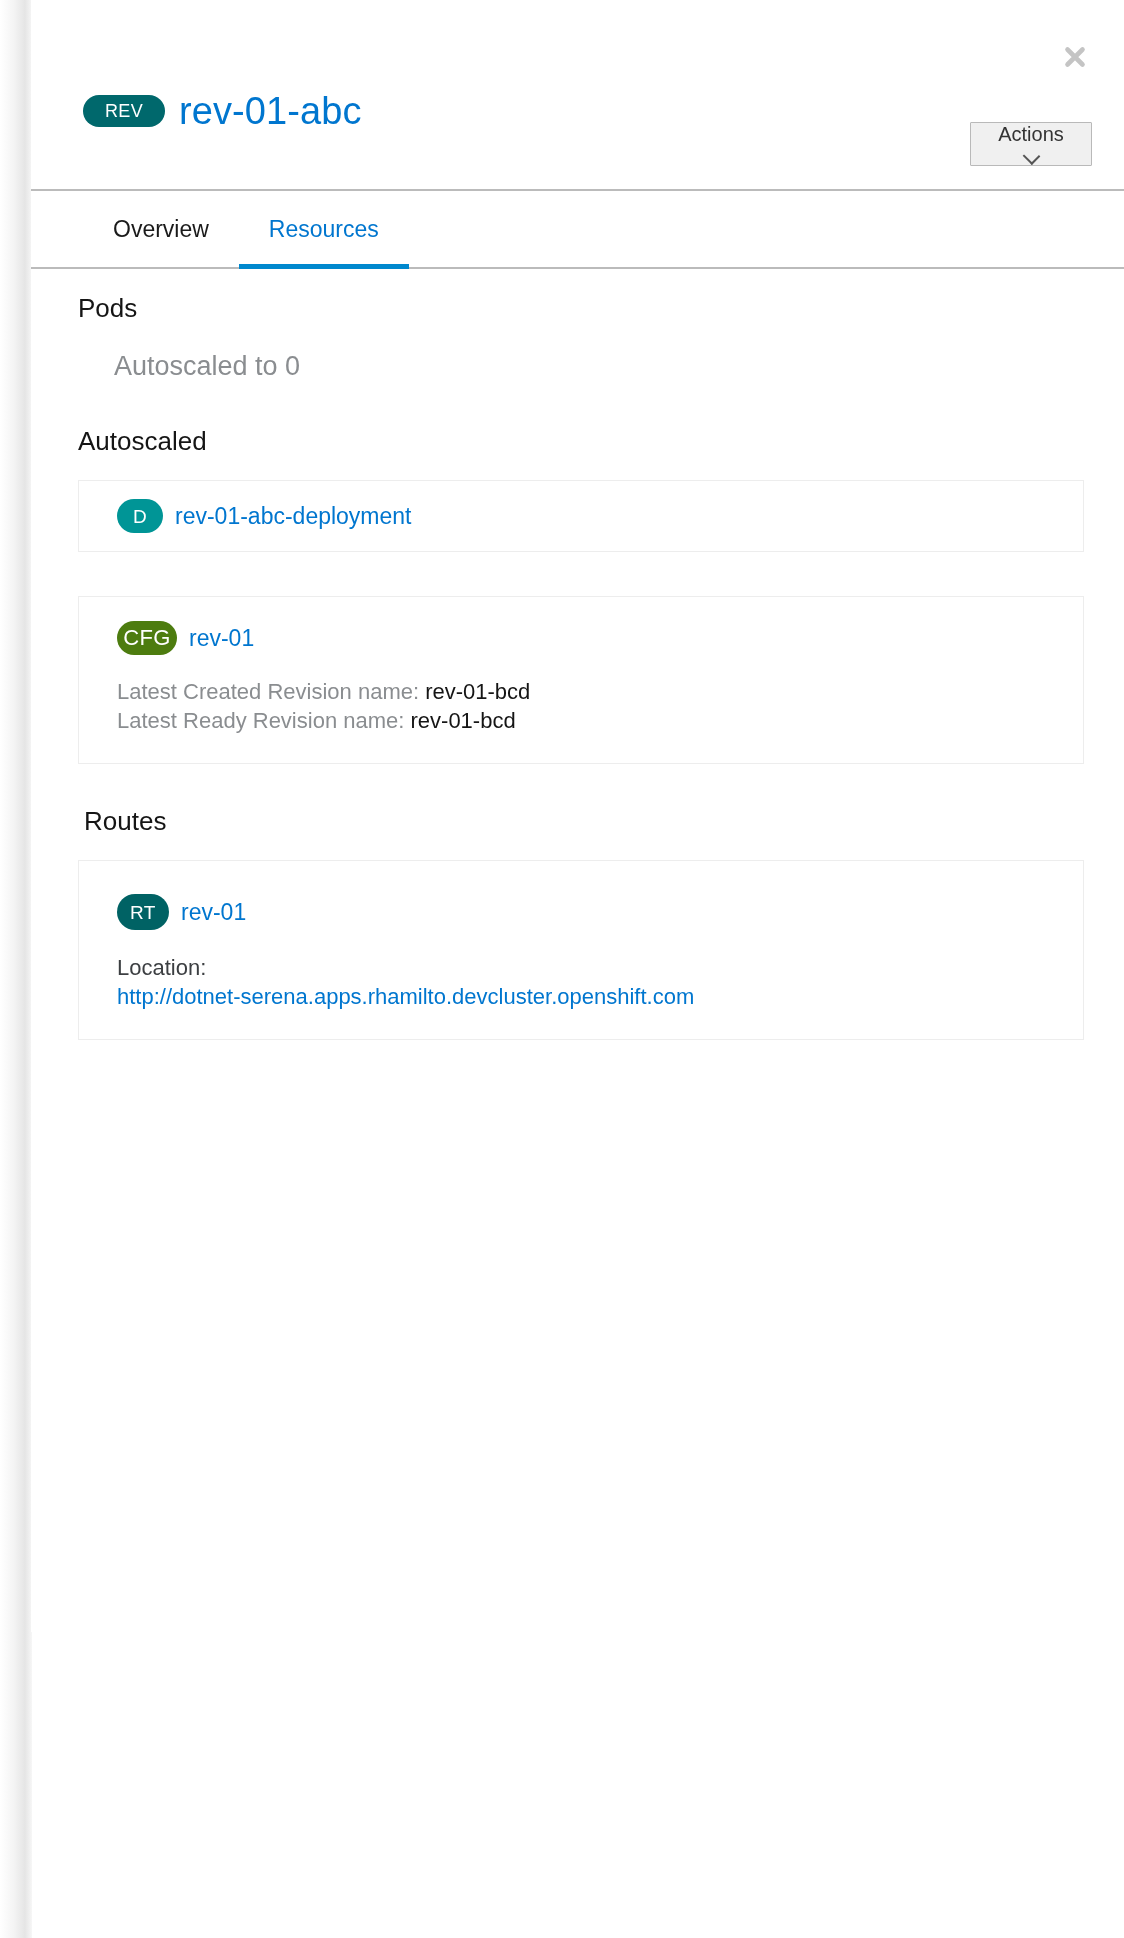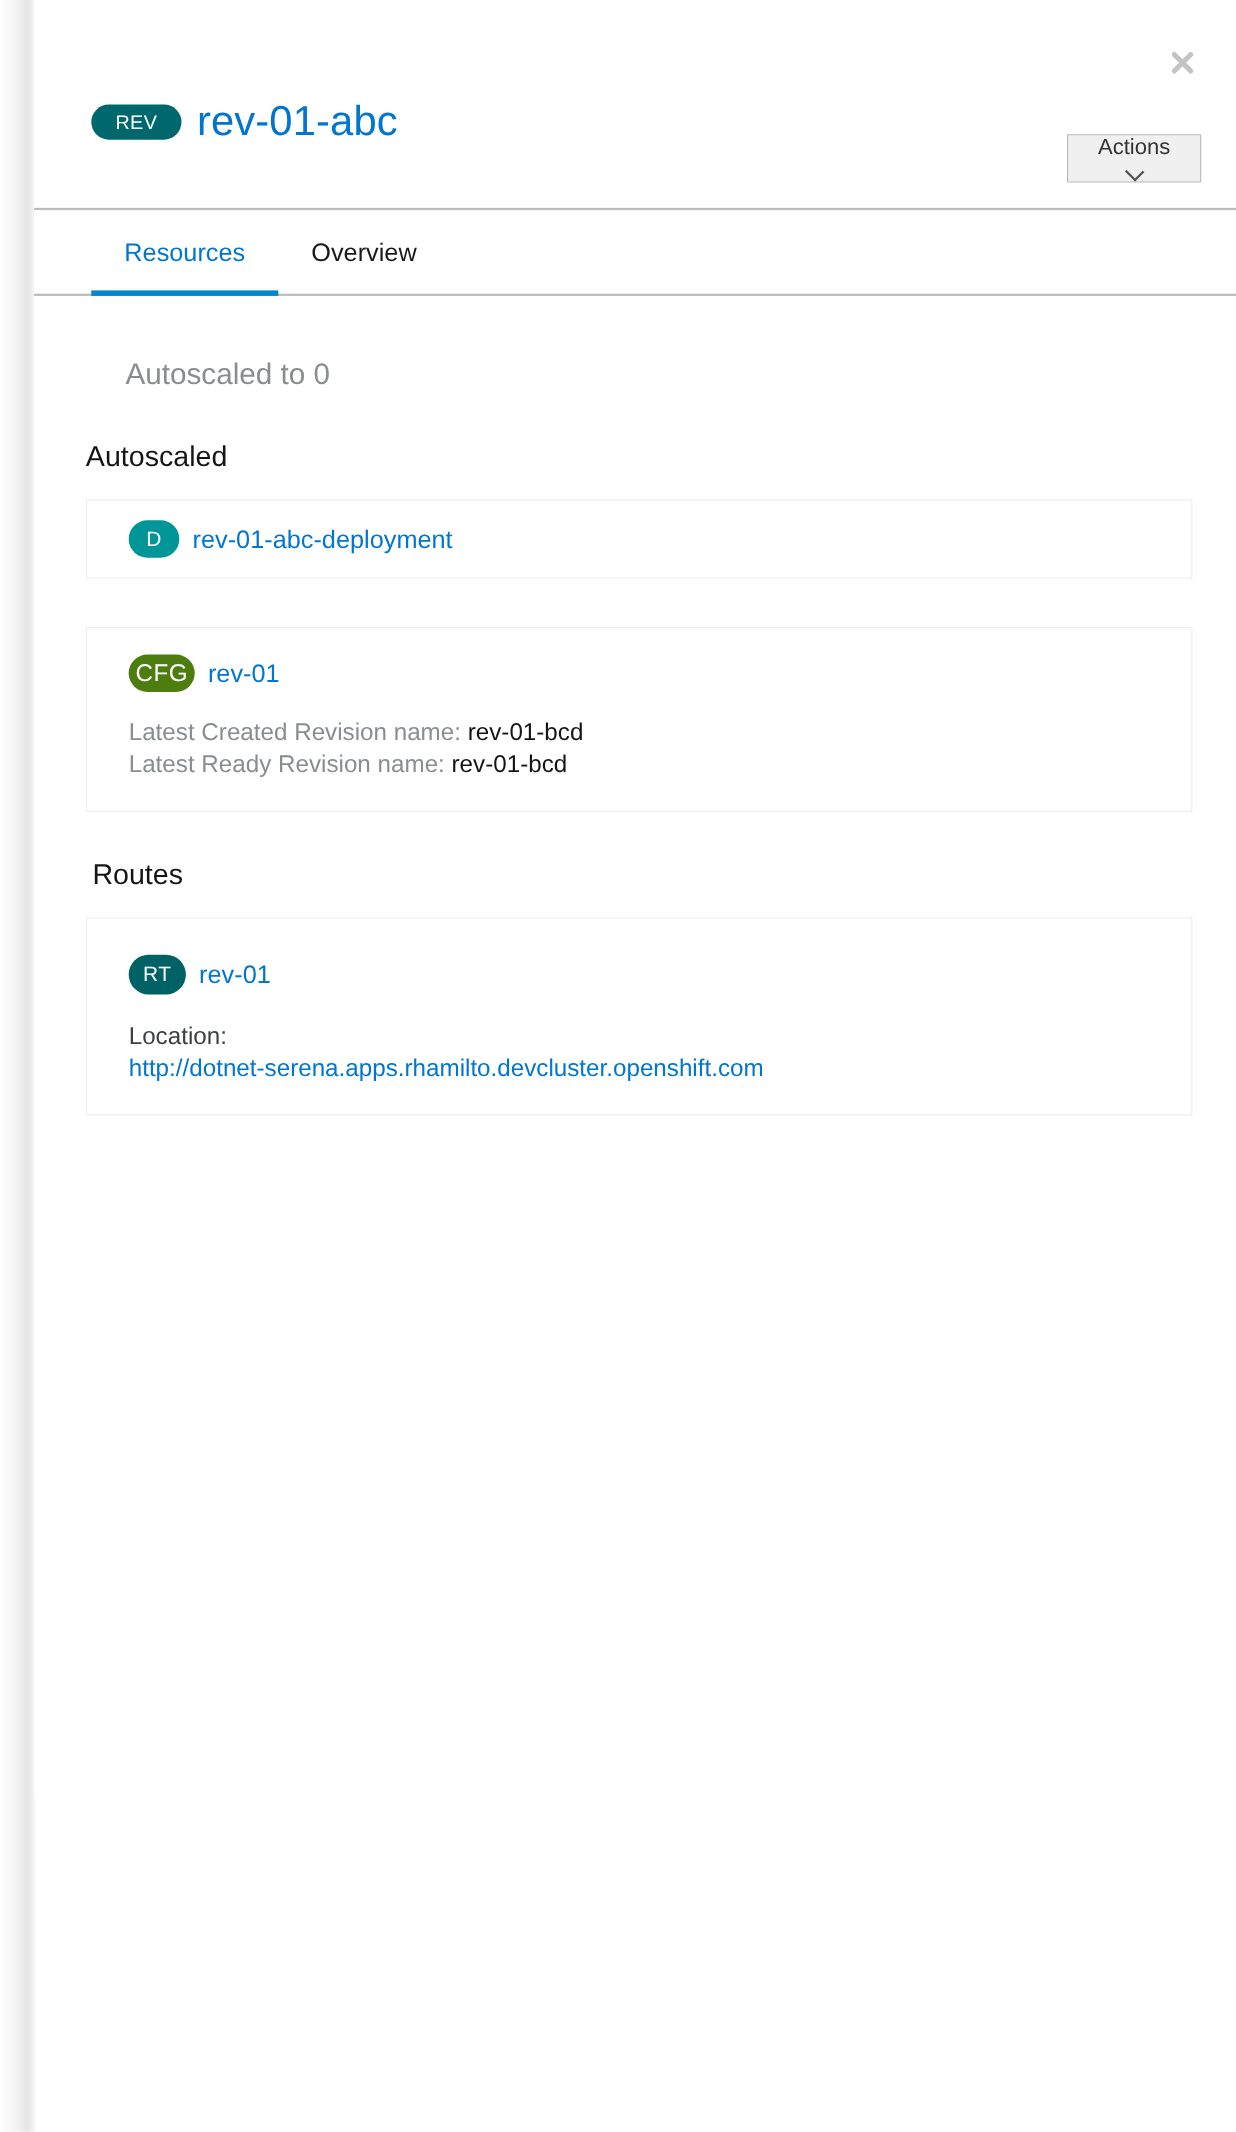--- a/index.html
+++ b/index.html
@@ -277,31 +277,32 @@
         <span class="title-text">rev-01-abc</span>
       </div>
 
       <button class="actions-btn">
         <span>Actions</span>
         <span class="chev"></span>
       </button>
     </div>
 
     <div class="tabs">
+      <button class="tab">
+        <span>Overview</span>
+      </button>
       <button class="tab active">
         <span>Resources</span>
       </button>
-      <button class="tab">
-        <span>Overview</span>
-      </button>
     </div>
 
     <div class="drawer-body">
 
       <div class="section pods-section">
+        <h2 class="section-title">Pods</h2>
         <div class="pods-status">Autoscaled to 0</div>
       </div>
 
       <div class="section deployment-section">
         <h2 class="section-title">Autoscaled</h2>
         <div class="res-card">
           <div class="res-head">
             <span class="badge badge-d">D</span>
             <a class="res-link">rev-01-abc-deployment</a>
           </div>

